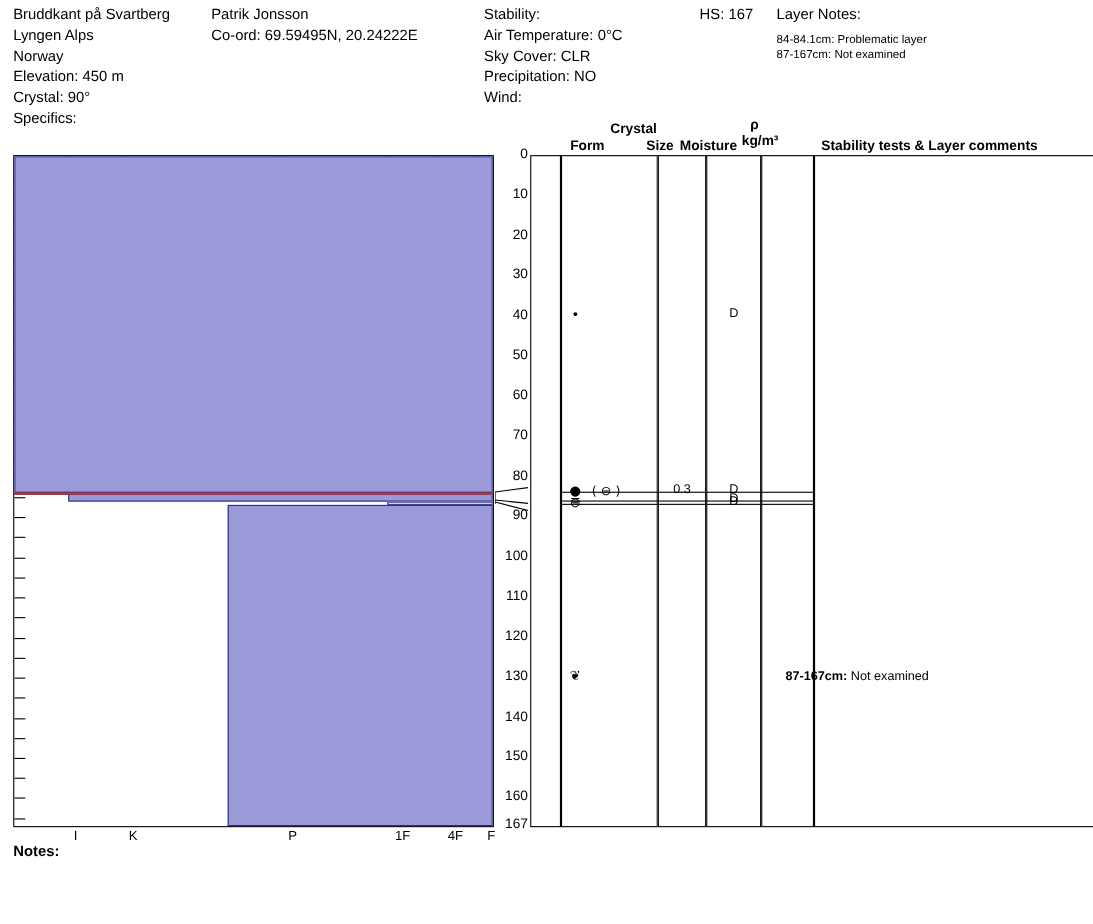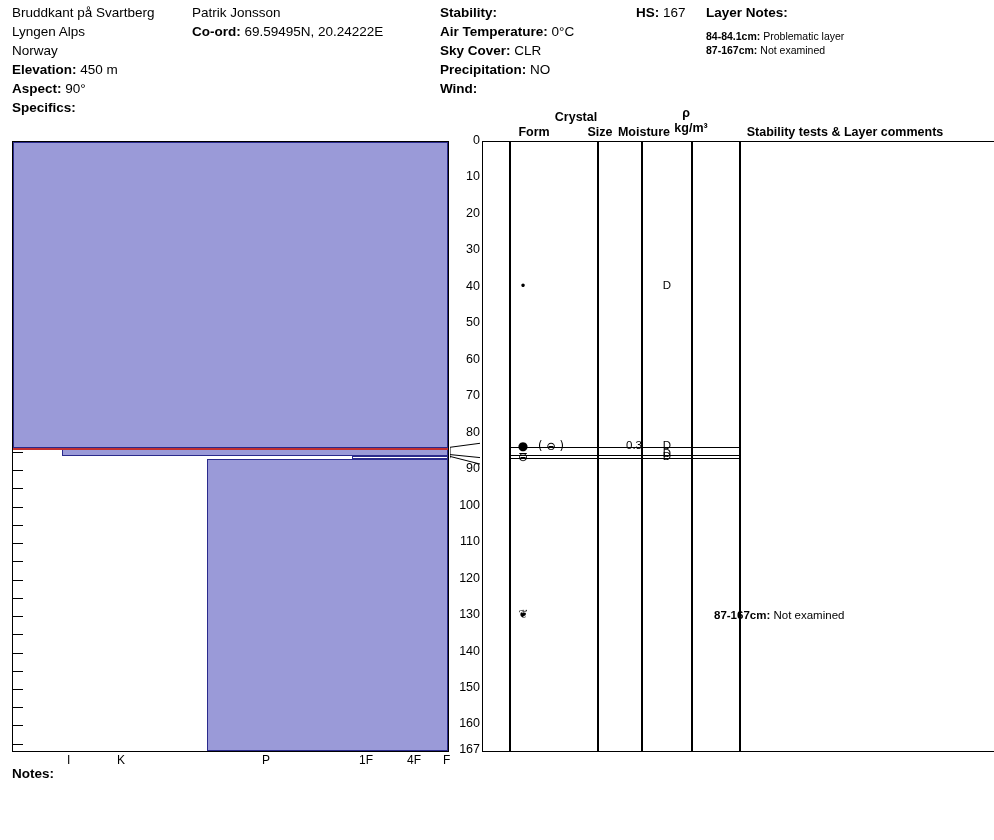--- a/index.html
+++ b/index.html
@@ -10,31 +10,31 @@
     font-family: "Liberation Sans", sans-serif;
     color: #000;
     overflow: hidden;
   }
   #root { position: relative; width: 864px; height: 840px; }
 
   
   .hdr { position: absolute; top: 0; left: 0; width: 994px; height: 108px; }
   .hdr-col { position: absolute; font-size: 13.5px; line-height: 19px; }
   .hdr-col .row { white-space: nowrap; }
-  .lbl { font-weight: bold; }
+  .lbl { font-weight: normal; }
   .val { font-weight: normal; }
 
   #col1 { left: 12px; top: 3px; }
   #col2 { left: 192px; top: 3px; }
   #col3 { left: 440px; top: 3px; }
   #col4 { left: 636px; top: 3px; }
   #col5 { left: 706px; top: 3px; }
 
   .note-line { font-size: 10.5px; line-height: 14px; white-space: nowrap; }
-  .note-line b { font-weight: bold; }
+  .note-line b { font-weight: normal; }
 
   
   .colhdr { position: absolute; font-size: 12.5px; font-weight: bold; text-align: center; }
 
   
   #plot {
     position: absolute; left: 12px; top: 141px;
     width: 437px; height: 611px;
     border: 1px solid #000;
     background: #fff;
@@ -86,21 +86,21 @@
 <div id="root">
 
   <div class="hdr">
 
     <div class="hdr-col" id="col1">
       <div class="row"><span class="val">Bruddkant på Svartberg</span></div>
       <div class="row"><span class="val">Lyngen Alps</span></div>
       <div class="row"><span class="val">Norway</span></div>
       <div class="row"><span class="lbl">Elevation:</span>
         <span class="val">450 m</span></div>
-      <div class="row"><span class="lbl">Aspect:</span>
+      <div class="row"><span class="lbl">Crystal:</span>
         <span class="val">90°</span></div>
       <div class="row"><span class="lbl">Specifics:</span>
         <span class="val"></span></div>
     </div>
 
     <div class="hdr-col" id="col2">
       <div class="row"><span class="val">Patrik Jonsson</span></div>
       <div class="row"><span class="lbl">Co-ord:</span>
         <span class="val">69.59495N, 20.24222E</span></div>
     </div>
@@ -265,21 +265,21 @@
     <div class="gcol" id="c-form2"></div>
     <div class="gcol" id="c-size"></div>
     <div class="gcol" id="c-moist"></div>
     <div class="gcol" id="c-dens"></div>
     <div class="gcol" id="c-stab"></div>
     <div id="grid-content">
         <div class="gcell sym" style="left: 28px; top: 137.868px; width: 26px; text-align: center; font-size: 12px;">•</div>
         <div class="gcell" style="left: 160px; top: 137.868px; width: 50px; text-align: center; font-size: 11.5px;">D</div>
         <div class="gcell sym" style="left: 28px; top: 298.323px; width: 26px; text-align: center; font-size: 12px;">●</div>
         <div class="gcell sym" style="left: 56px; top: 298.323px; width: 40px; text-align: left; font-size: 11.5px;">( ⊖ )</div>
-        <div class="gcell" style="left: 116px; top: 298.323px; width: 44px; text-align: right; font-size: 11.5px;">0.3</div>
+        <div class="gcell" style="left: 116px; top: 298.323px; width: 44px; text-align: center; font-size: 11.5px;">0.3</div>
         <div class="gcell" style="left: 160px; top: 298.323px; width: 50px; text-align: center; font-size: 11.5px;">D</div>
         <div class="gcell sym" style="left: 28px; top: 305.617px; width: 26px; text-align: center; font-size: 12px;">=</div>
         <div class="gcell" style="left: 160px; top: 305.617px; width: 50px; text-align: center; font-size: 11.5px;">D</div>
         <div class="gcell sym" style="left: 28px; top: 309.263px; width: 26px; text-align: center; font-size: 12px;">⊖</div>
         <div class="gcell" style="left: 160px; top: 309.263px; width: 50px; text-align: center; font-size: 11.5px;">D</div>
         <div class="gcell sym" style="left: 28px; top: 466.072px; width: 26px; text-align: center; font-size: 12px;">❦</div>
         <div class="hline" style="left: 28px; width: 230px; top: 306.323px;"></div>
         <div class="hline" style="left: 28px; width: 230px; top: 313.617px;"></div>
         <div class="hline" style="left: 28px; width: 230px; top: 317.263px;"></div>
         <svg width="40" height="70" style="position: absolute; left: -32px; top: 299.03px;">

